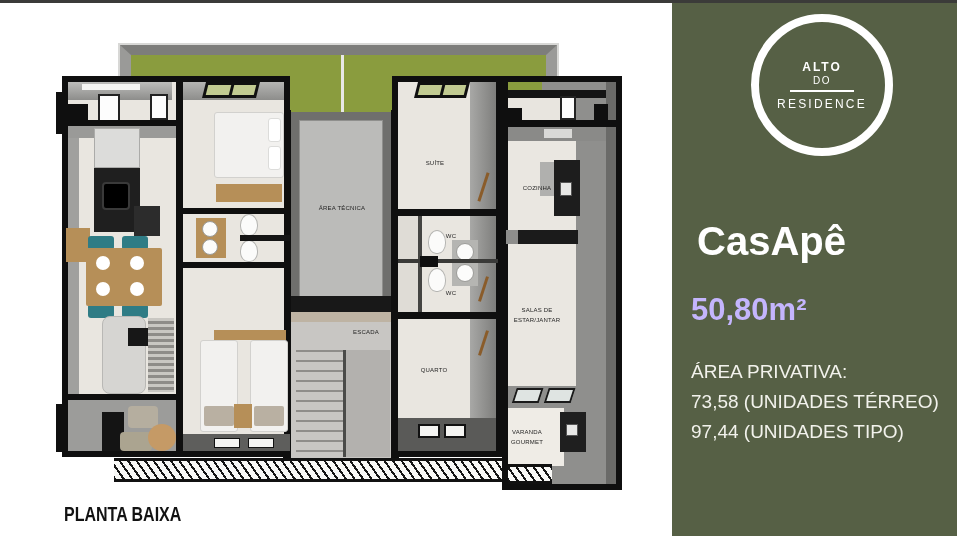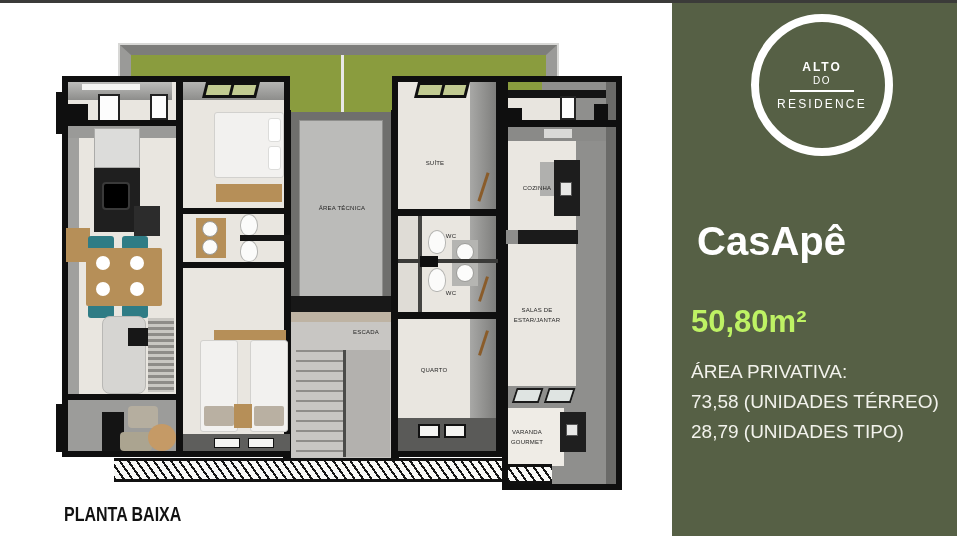--- a/index.html
+++ b/index.html
@@ -28,21 +28,21 @@
   .panel{position:absolute;left:672px;top:0;width:285px;height:536px;background:#566045;color:#fff;}
   .logo{position:absolute;left:79px;top:14px;width:126px;height:126px;border:8px solid #fff;
         border-radius:50%;display:flex;flex-direction:column;align-items:center;justify-content:center;}
   .logo .l1{font-size:12px;font-weight:700;letter-spacing:2px;}
   .logo .l2{font-size:10px;letter-spacing:1.5px;margin-top:1px;}
   .logo .l3{font-size:27px;font-weight:400;letter-spacing:6px;padding-left:6px;margin-top:1px;}
   .logo .rule{width:64px;height:2px;background:#fff;margin:4px 0 5px;}
   .logo .l4{font-size:12px;letter-spacing:2.2px;}
   .title{position:absolute;left:19px;top:213px;font-size:40px;font-weight:700;color:#fff;}
   .builtlbl{position:absolute;left:19px;top:281px;font-size:19px;font-weight:700;letter-spacing:.4px;color:#fdfdfa;}
-  .builtval{position:absolute;left:19px;top:304px;font-size:31px;font-weight:700;color:#bef264;}
+  .builtval{position:absolute;left:19px;top:292px;font-size:31px;font-weight:700;color:#c4b5fd;}
   .privlbl{position:absolute;left:19px;top:361px;font-size:19px;font-weight:400;color:#f2f2ec;}
   .priv1{position:absolute;left:19px;top:391px;font-size:19px;color:#f2f2ec;}
   .priv2{position:absolute;left:19px;top:421px;font-size:19px;color:#f2f2ec;}
   .caption{position:absolute;left:64px;top:503px;font-size:20px;font-weight:700;color:#121212;
            transform:scaleX(.8);transform-origin:left top;letter-spacing:0;}
   .topline{position:absolute;left:0;top:0;width:957px;height:3px;background:#3b3b39;z-index:60;}
 </style>
 </head>
 <body>
 
@@ -202,15 +202,15 @@
     <div class="logo">
       <div class="l1">ALTO</div>
       <div class="l2">DO</div>
       <div class="rule"></div>
       <div class="l4">RESIDENCE</div>
     </div>
     <h1 class="title" style="margin:6px;">CasApê</h1>
     <div class="builtval">50,80m²</div>
     <div class="privlbl">ÁREA PRIVATIVA:</div>
     <div class="priv1">73,58 (UNIDADES TÉRREO)</div>
-    <div class="priv2">28,79 (UNIDADES TIPO)</div>
+    <div class="priv2">97,44 (UNIDADES TIPO)</div>
   </aside>
 </div>
 
 </body></html>

